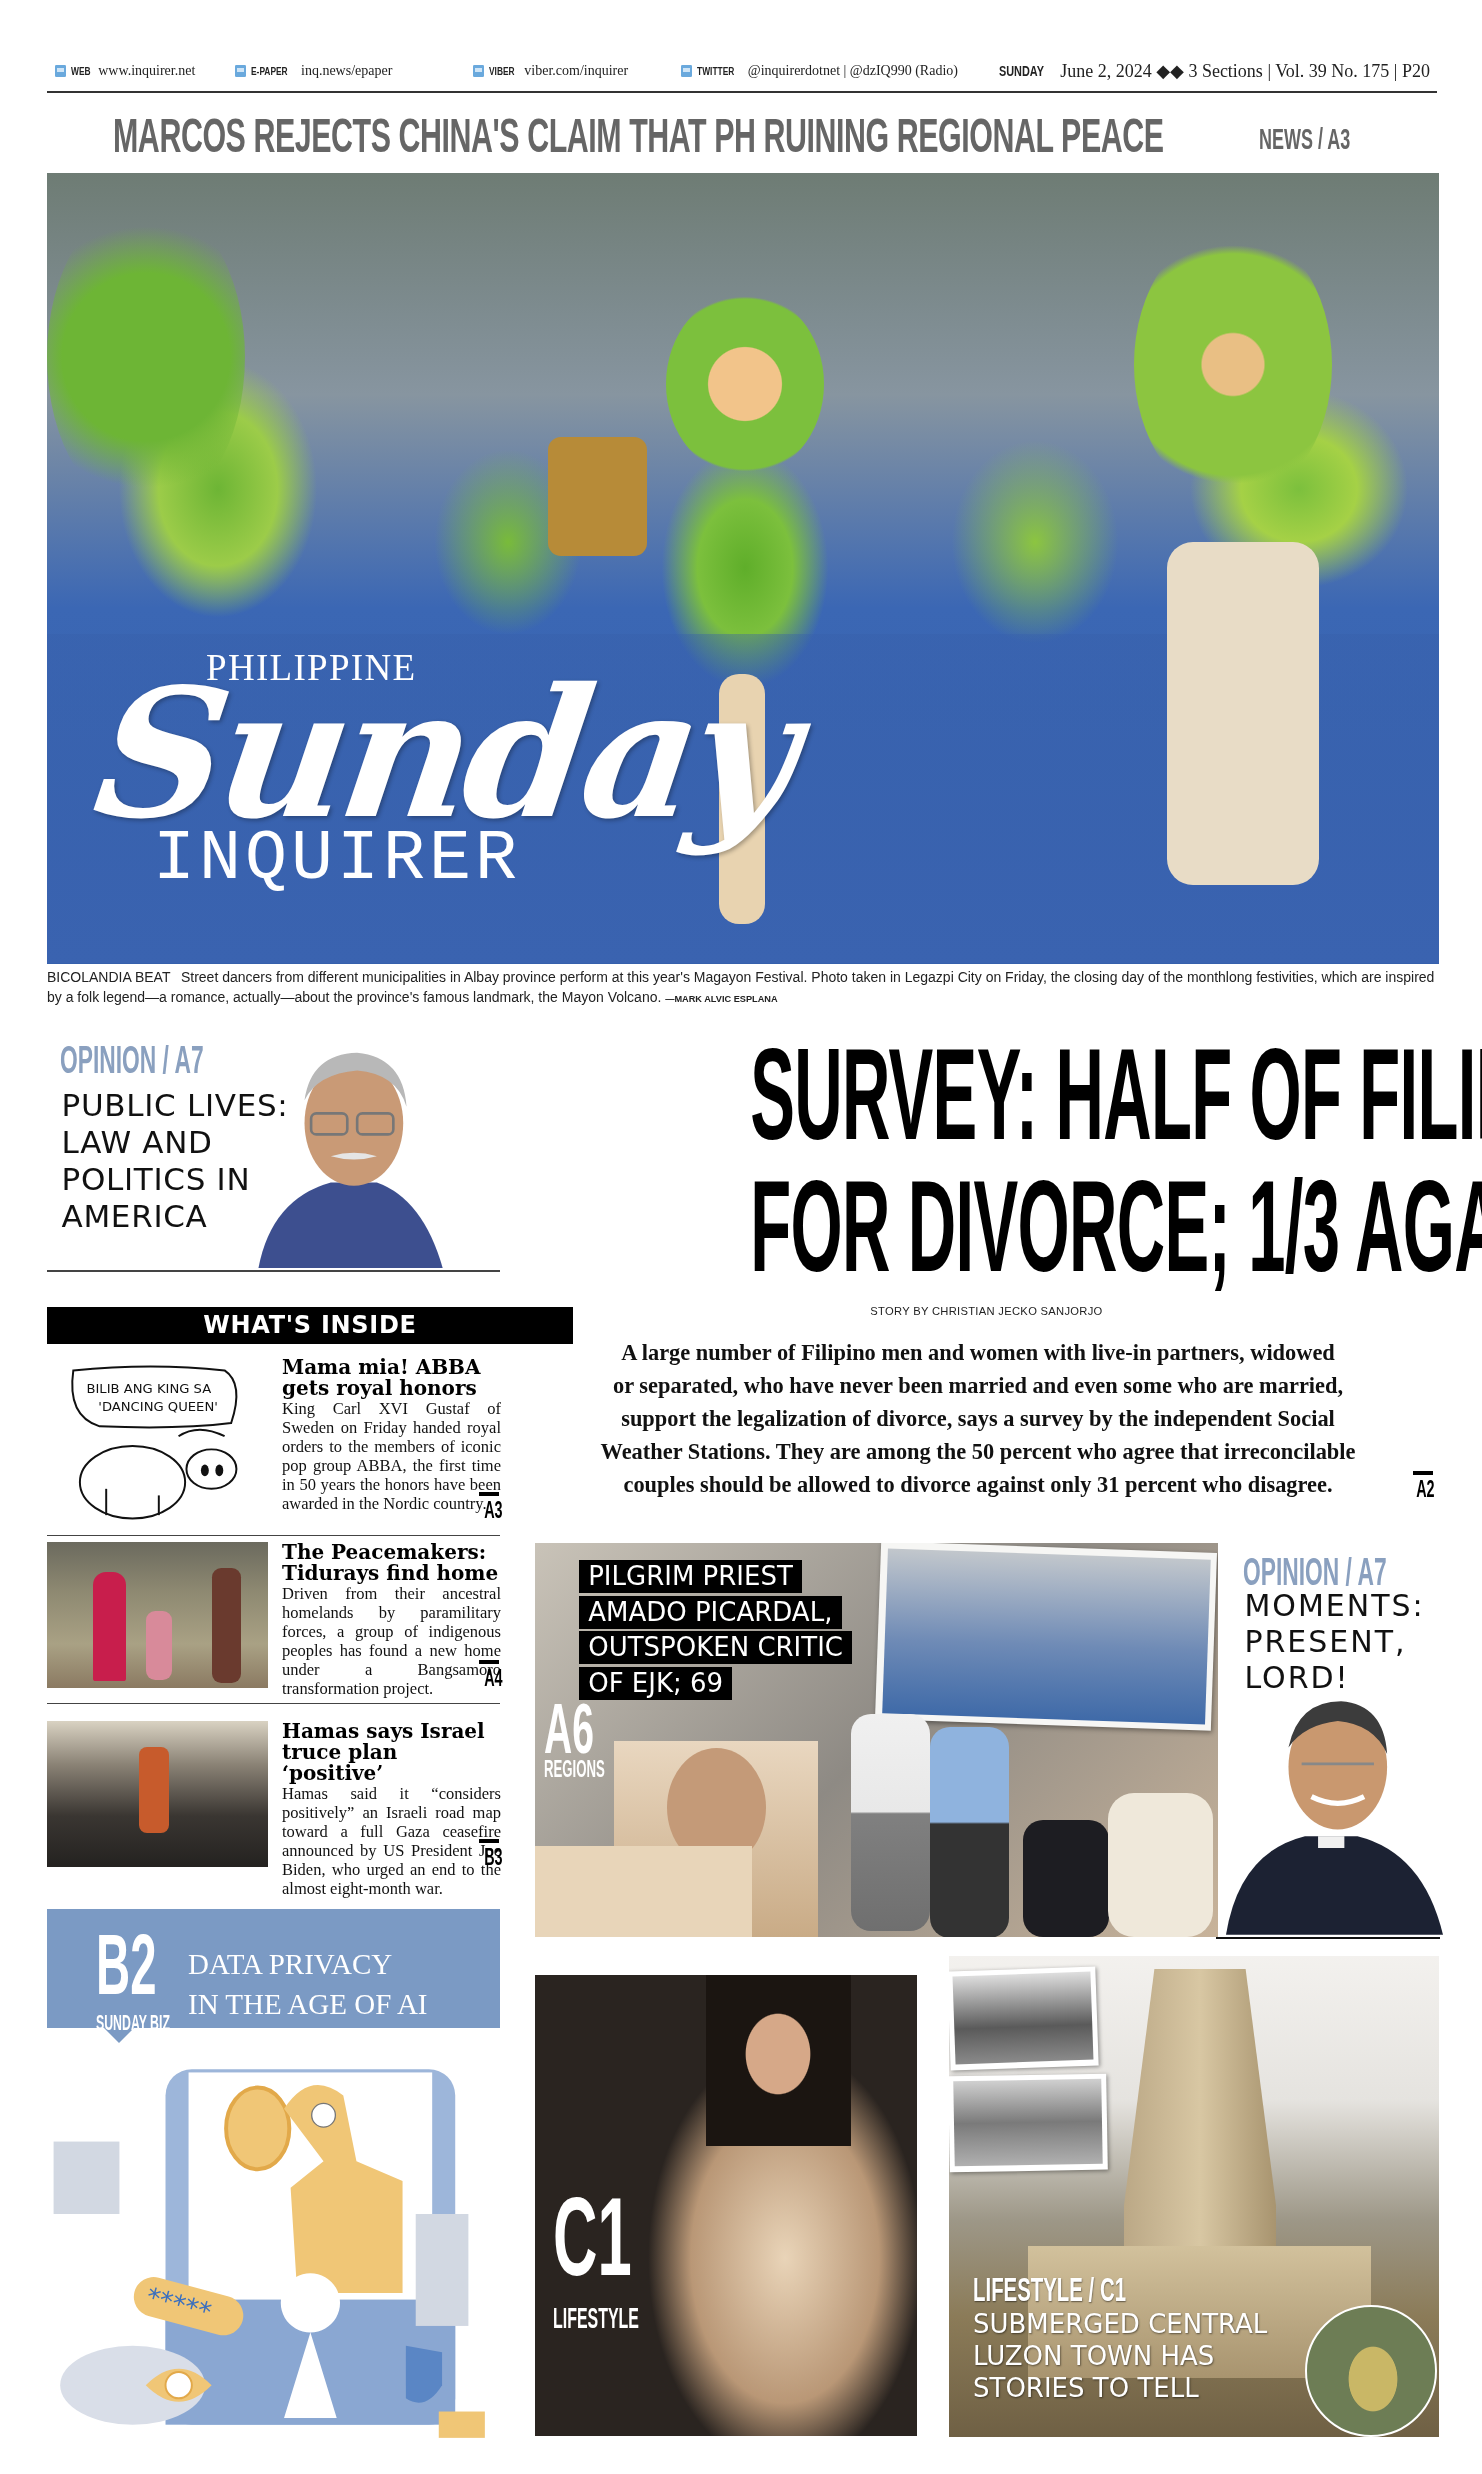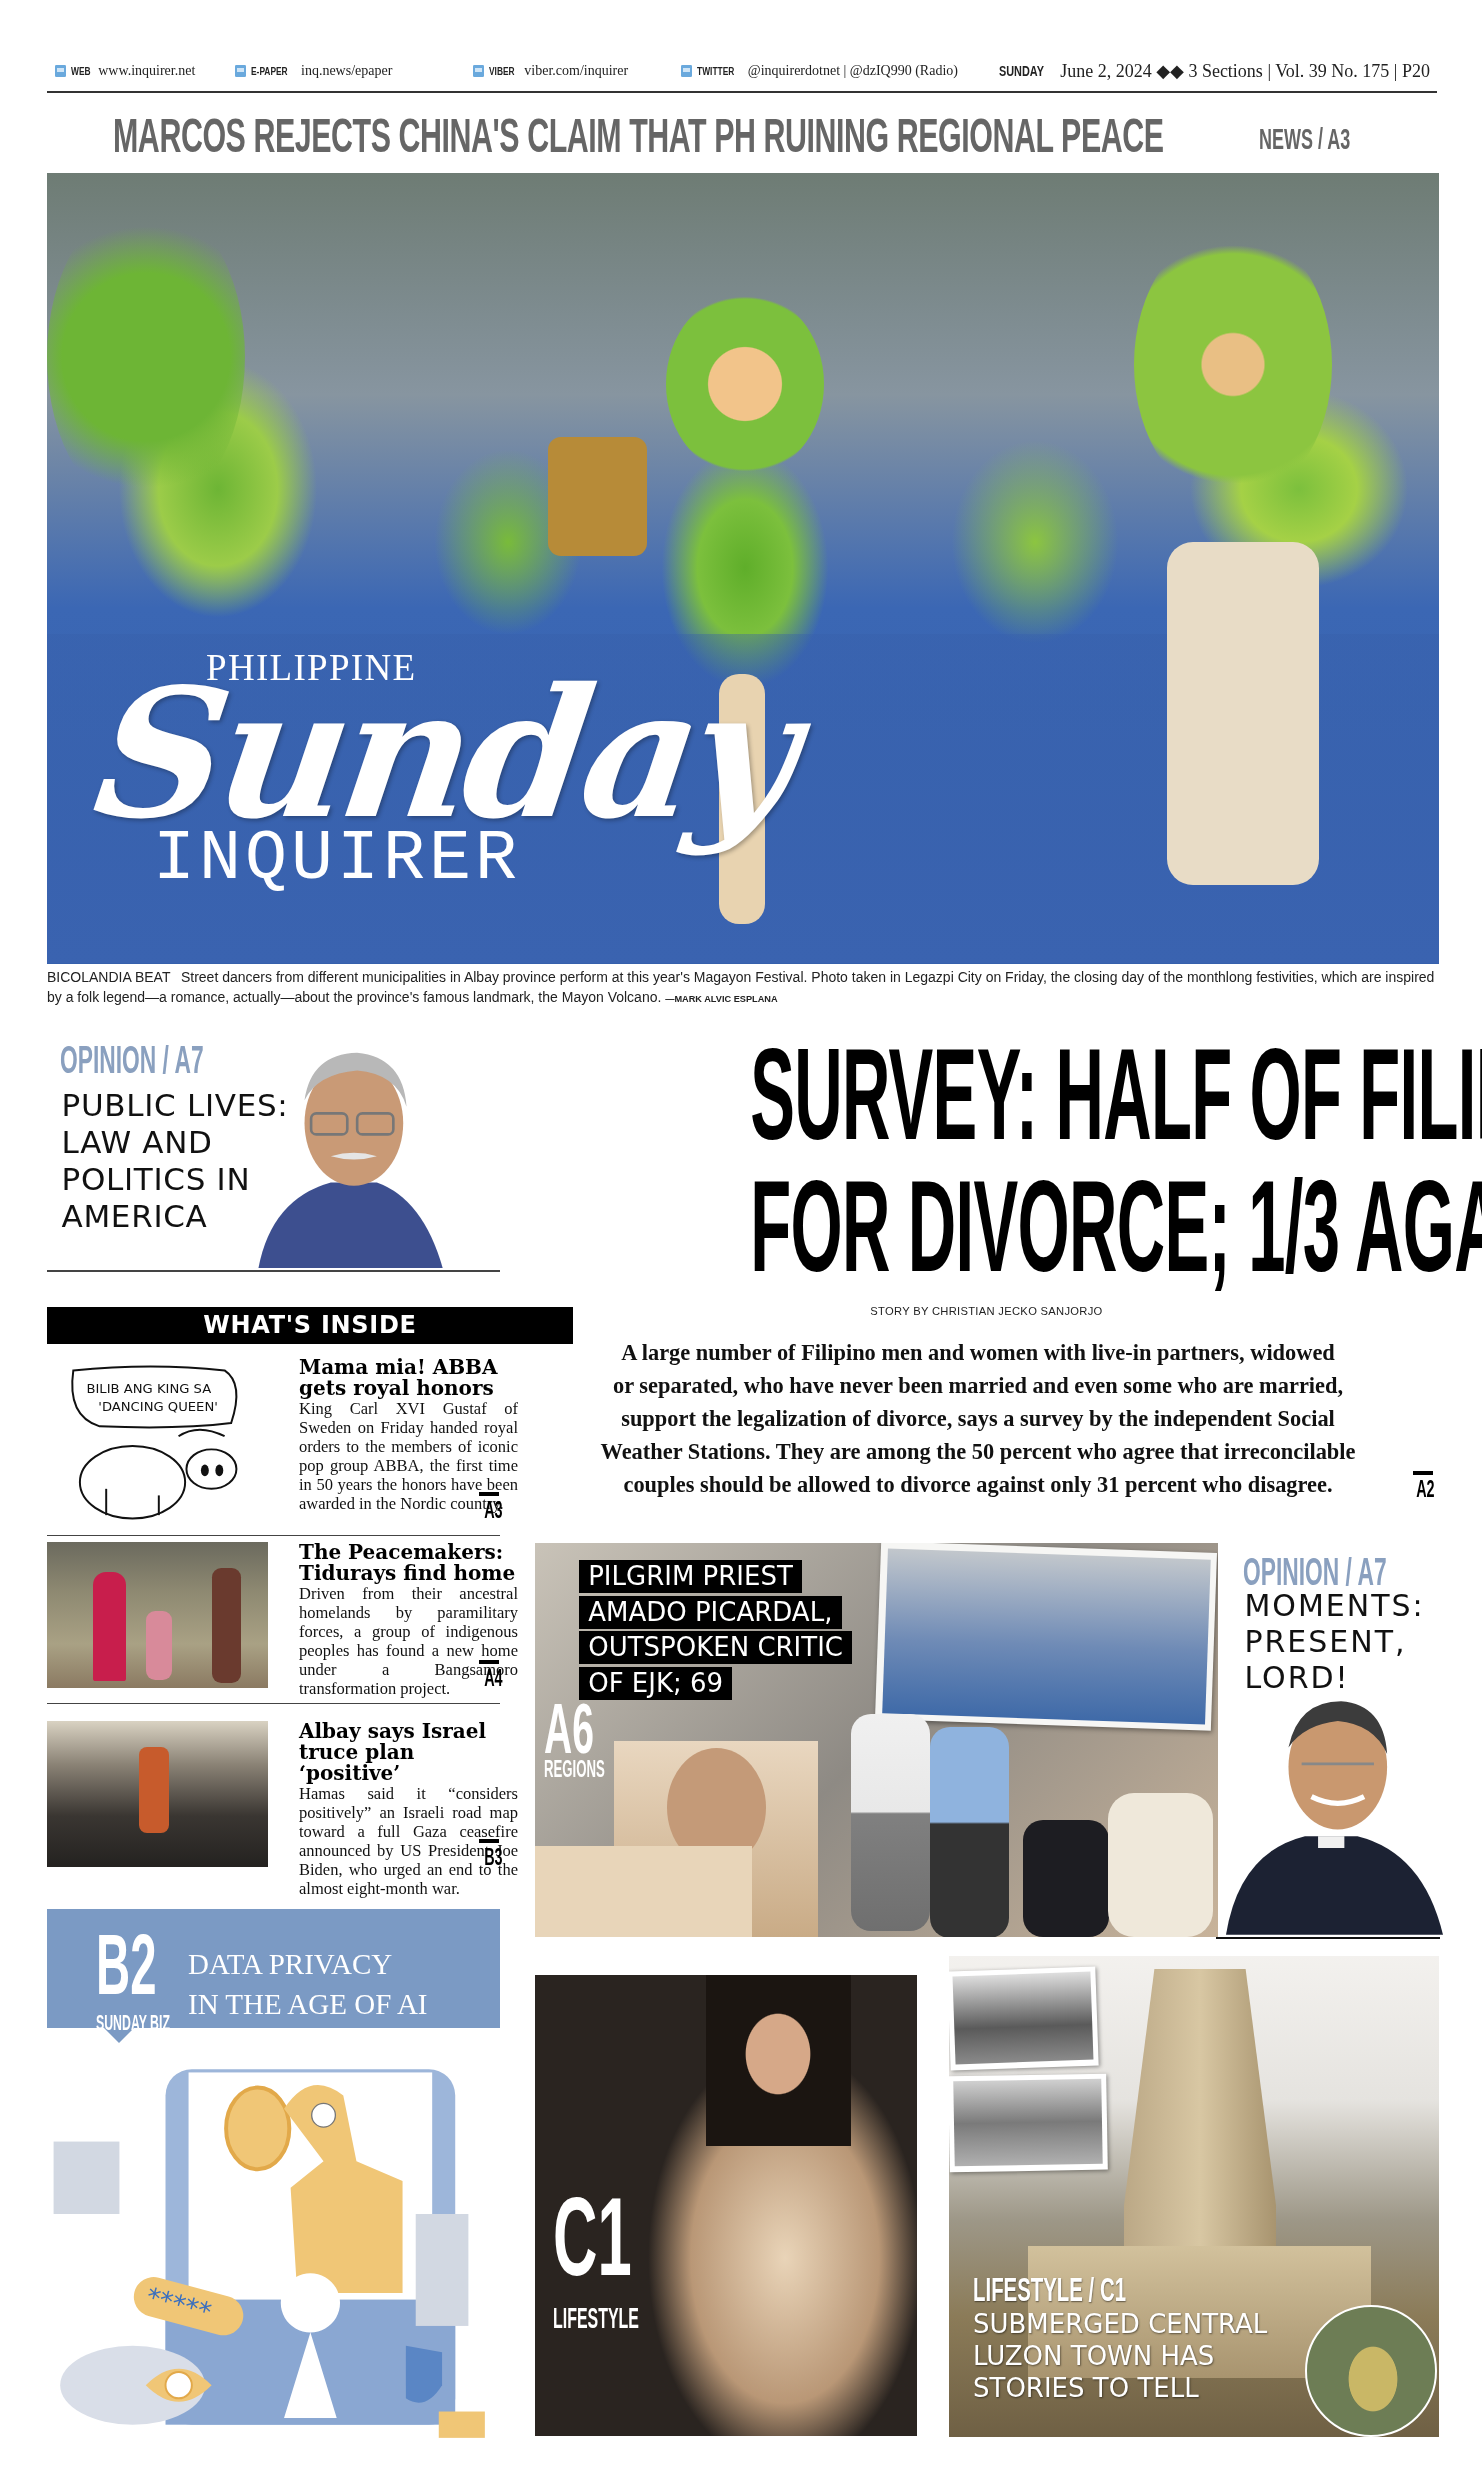--- a/index.html
+++ b/index.html
@@ -53,21 +53,21 @@
   .byline { left: 532px; top: 1305px; width: 909px; text-align: center; font-family: "Liberation Sans", sans-serif; font-size: 11.2px; color: #222; letter-spacing: 0.3px; }
   .lede { left: 540px; top: 1336px; width: 876px; text-align: center; font-family: "Liberation Serif", serif; font-weight: bold; font-size: 22.4px; line-height: 33px; color: #111; }
   .pageref { position: absolute; font-family: "Liberation Sans", sans-serif; font-weight: bold; color: #000; text-align: center; }
   .pageref .bar { display: block; background: #000; height: 4px; width: 20px; margin: 0 auto 2px auto; }
   .pageref .txt { display: inline-block; font-size: 24px; line-height: 1; transform: scaleX(0.6); }
 
   
   .wi-head { left: 47px; top: 1307px; width: 526px; height: 37px; background: #000000; color: #fff; text-align: center; font-family: "DejaVu Sans", sans-serif; font-weight: bold; font-size: 24px; line-height: 37px; letter-spacing: 0.7px; }
   .wi-item { left: 47px; width: 453px; }
   .wi-img { position: absolute; left: 0; top: 0; width: 221px; }
-  .wi-text { position: absolute; left: 252px; top: 0; width: 219px; }
+  .wi-text { position: absolute; left: 235px; top: 0; width: 219px; }
   .wi-title { font-family: "DejaVu Serif", serif; font-weight: bold; font-size: 20px; line-height: 21px; color: #000; }
   .wi-body { font-family: "Liberation Serif", serif; font-size: 16.5px; line-height: 19px; color: #111; text-align: justify; }
   .wi-ref { position: absolute; right: 0; bottom: 0; }
 
   
   .biz-banner { left: 47px; top: 1909px; width: 453px; height: 119px; background: #7b9ac4; }
   .biz-notch { left: 66px; top: 1990px; width: 0; height: 0; border-left: 53px solid transparent; border-right: 53px solid transparent; border-top: 53px solid #7b9ac4; }
   .biz-b2 { left: 96px; top: 1921px; font-family: "Liberation Sans", sans-serif; font-weight: bold; color: #fff; font-size: 86px; line-height: 1; transform: scaleX(0.55); transform-origin: left top; }
   .biz-sub { left: 96px; top: 2010px; font-family: "Liberation Sans", sans-serif; font-weight: bold; color: #fff; font-size: 22.4px; transform: scaleX(0.55); transform-origin: left top; white-space: nowrap; }
   .biz-title { left: 188px; top: 1944px; font-family: Liberation Serif, serif; color: #fff; font-size: 29px; line-height: 40px; font-weight: normal; }
@@ -223,21 +223,21 @@
     <span class="txt">A4</span>
   </div>
 </div>
 <div class="rule" style="left:47px; top:1703px; width:453px; height:1.3px;"></div>
 
 <div class="abs wi-item" style="top:1721px; height:148px;">
   <div class="wi-img" style="height:146px; background:linear-gradient(180deg,#d9d2c2 0%,#8a8275 30%,#3a3632 65%,#242220 100%);">
     <div style="position:absolute; left:92px; top:26px; width:30px; height:86px; background:#c75b2c; border-radius:8px;"></div>
   </div>
   <div class="wi-text">
-    <div class="wi-title">Albay says Israel truce plan ‘positive’</div>
+    <div class="wi-title">Hamas says Israel truce plan ‘positive’</div>
     <div class="wi-body">Hamas said it “considers positively” an Israeli road map toward a full Gaza ceasefire announced by US President Joe Biden, who urged an end to the almost eight-month war.</div>
   </div>
   <div class="pageref wi-ref" style="width:22.4px;">
     <span class="bar"></span>
     <span class="txt">B3</span>
   </div>
 </div>
 
 <div class="abs biz-banner"></div>
 <div class="abs biz-notch"></div>

